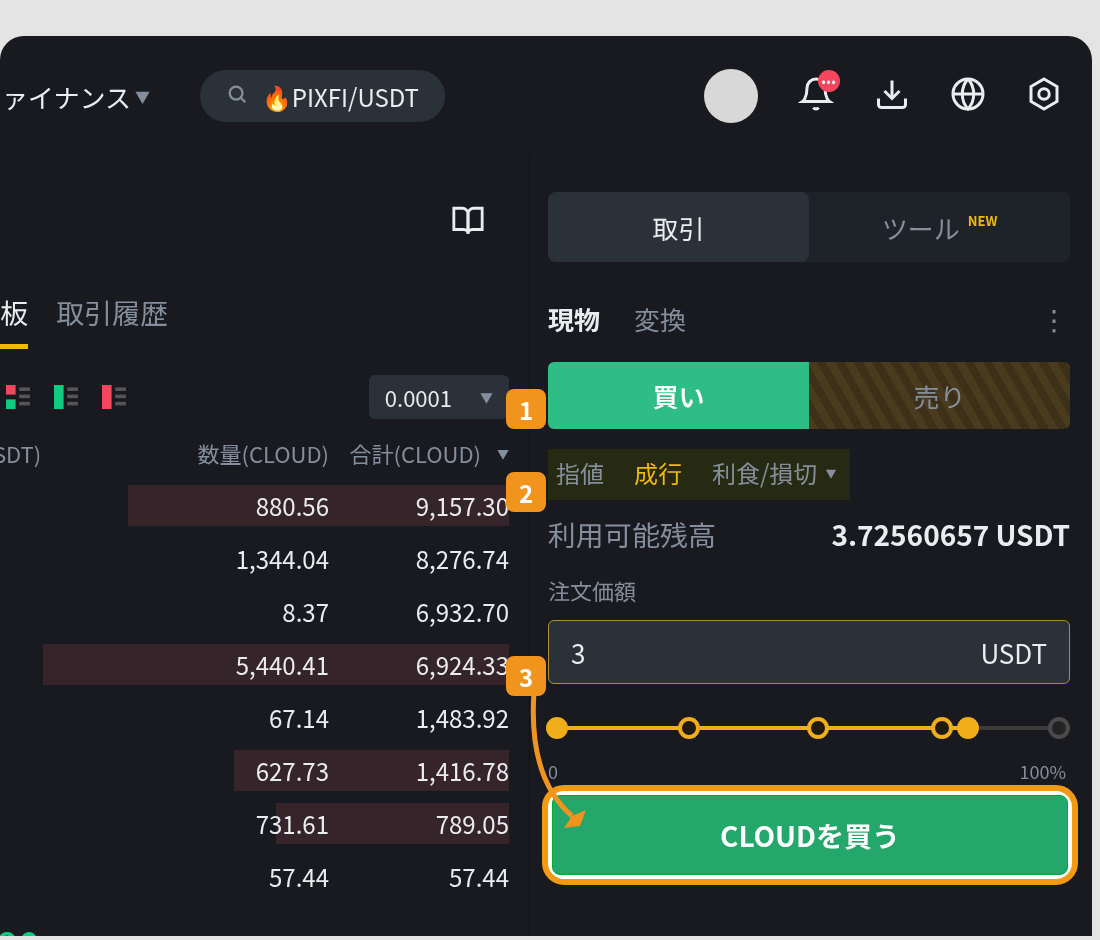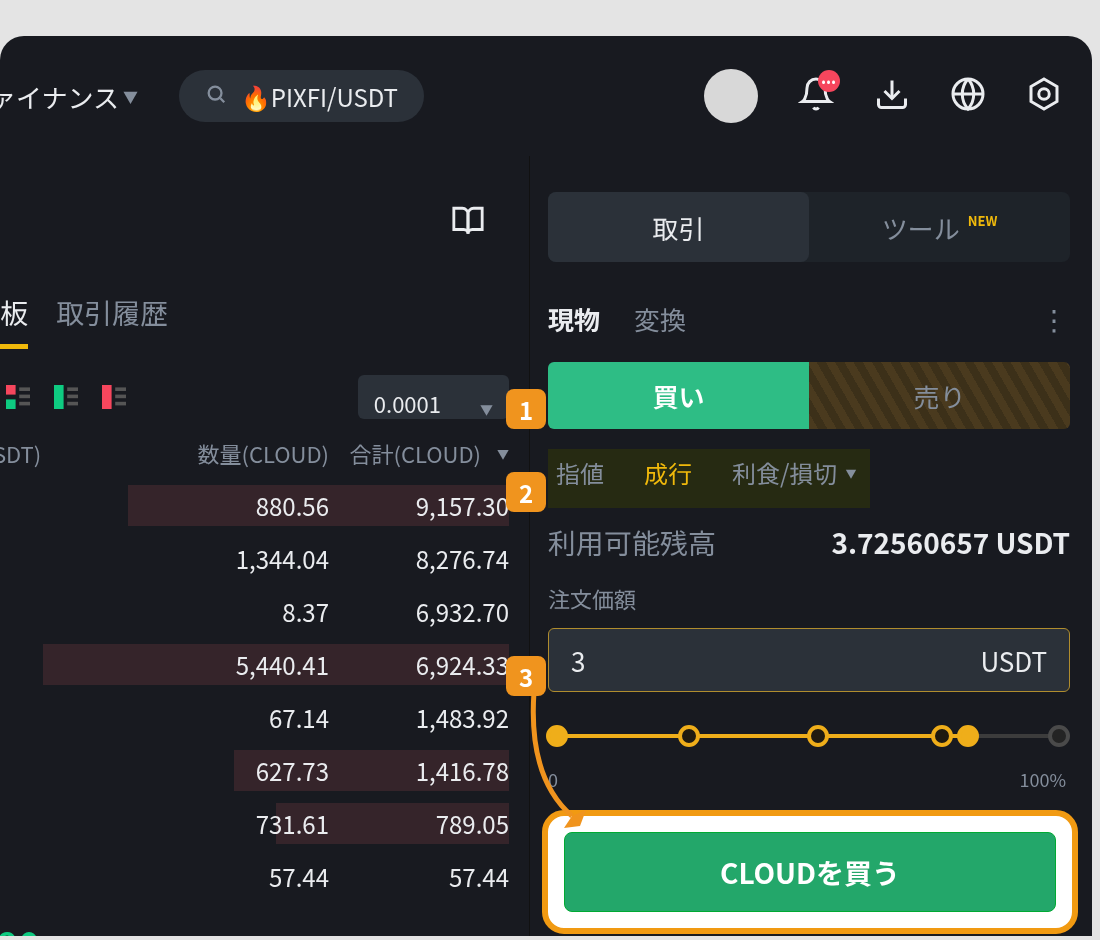--- a/index.html
+++ b/index.html
@@ -1,20 +1,20 @@
 <!DOCTYPE html>
 <html><head>
 <meta charset="utf-8">
 <style>
   *{box-sizing:border-box;margin:0;padding:0;font-family:-apple-system,"Hiragino Sans","Noto Sans JP",sans-serif}
   body{background:#e4e4e4;width:1100px;height:940px;overflow:hidden}
   .window{background:#181a20;width:1092px;height:900px;margin-top:36px;border-radius:24px 24px 0 0;overflow:hidden;position:relative}
 
   
-  .topnav{height:120px;display:flex;align-items:center;padding:0 30px 0 0;gap:21px}
+  .topnav{height:120px;display:flex;align-items:center;padding:0 30px 0 12px;gap:30px}
   .brand{color:#eaecef;font-size:26px;margin-left:-10px;display:flex;align-items:center}
   .caret-d{margin-left:4px;font-size:15px;color:#848e9c}
   .search{background:#2b3139;border-radius:26px;height:52px;display:flex;align-items:center;padding:0 26px;color:#848e9c;gap:14px;margin-left:20px}
   .search svg{width:22px;height:22px}
   .search-txt{color:#eaecef;font-size:24px}
   .spacer{flex:1}
   .avatar{width:54px;height:54px;border-radius:50%;background:#d8d8d8}
   .bell{position:relative;color:#eaecef}
   .bell svg{width:36px;height:36px}
   .dot-badge{position:absolute;top:-6px;right:-6px;width:22px;height:22px;border-radius:50%;background:#f6465d;display:flex;align-items:center;justify-content:center;color:#fff;font-size:12px;letter-spacing:1px}
@@ -34,21 +34,21 @@
 
   
   .ltabs{display:flex;gap:28px;font-size:28px;color:#848e9c;padding:136px 0 0 0}
   .ltab{padding-bottom:12px}
   .ltab.active{color:#eaecef;border-bottom:5px solid #f0b90b}
 
   
   .depthrow{display:flex;align-items:center;margin-top:26px}
   .depthicons{display:flex;gap:24px;margin-left:6px}
   .di{width:24px;height:24px}
-  .preci{margin-left:auto;margin-right:20px;background:#2b3139;border-radius:6px;height:44px;display:flex;align-items:flex-end;padding:0 16px;color:#eaecef;font-size:22px;gap:39px}
+  .preci{margin-left:auto;margin-right:20px;background:#2b3139;border-radius:6px;height:44px;display:flex;align-items:center;padding:0 16px;color:#eaecef;font-size:22px;gap:28px}
   .preci .car{color:#848e9c;font-size:13px}
 
   
   .obhead{display:flex;color:#848e9c;font-size:22px;margin-top:18px;padding-right:20px}
   .c-price{width:86px;margin-left:-30px;text-align:left}
   .c-qty{flex:1;text-align:right}
   .c-tot{width:180px;text-align:left;display:flex;align-items:center;justify-content:flex-end;gap:16px}
   .c-tot .car{font-size:12px}
 
   
@@ -72,21 +72,21 @@
 
   .sub{display:flex;align-items:center;margin:36px 22px 0 0;font-size:26px;gap:34px}
   .sub .a{color:#eaecef;font-weight:700}
   .sub .b{color:#848e9c}
   .sub .more{margin-left:auto;color:#848e9c;font-size:28px;letter-spacing:2px}
 
   .bsrow{display:flex;margin:24px 22px 0 0;height:67px;border-radius:6px;overflow:hidden}
   .buybtn{flex:1;background:#2ebd85;display:flex;align-items:center;justify-content:center;color:#fff;font-size:26px;font-weight:600}
   .sellbtn{flex:1;background:repeating-linear-gradient(60deg,#4a3a1e 0 8px,#3c3019 8px 16px);display:flex;align-items:center;justify-content:center;color:#848e9c;font-size:26px}
 
-  .otypes{display:flex;gap:40px;margin:20px 22px 0 0;font-size:24px;align-items:center;background:#262a12;width:fit-content;padding:6px 14px 18px 8px}
+  .otypes{display:flex;gap:30px;margin:20px 22px 0 0;font-size:24px;align-items:center;background:#262a12;width:fit-content;padding:6px 14px 10px 8px}
   .ot{color:#848e9c}
   .ot.active{color:#f0b90b}
   .ot.sl{display:flex;align-items:center;gap:8px}
   .ot.sl .car{font-size:11px;color:#848e9c}
 
   .balrow{display:flex;align-items:center;margin:14px 22px 0 0;font-size:28px}
   .balrow .lbl{color:#848e9c}
   .balrow .val{margin-left:auto;color:#eaecef;font-weight:700}
 
   .orderlbl{color:#848e9c;font-size:22px;margin:20px 0 0 0}
@@ -94,21 +94,21 @@
   .amt .unit{margin-left:auto;color:#eaecef}
 
   .slider{margin:42px 26px 0 0;position:relative;height:16px}
   .track{height:4px;background:#3c3c3c;border-radius:2px}
   .trackfill{position:absolute;left:0;top:0;height:4px;background:#efae1a;border-radius:2px}
   .stop{position:absolute;top:-9px;width:22px;height:22px;border-radius:50%;background:#201b10;border:4px solid #efae1a}
   .stop.inner{background:#efae1a}
   .stop.grey{border-color:#4a4a4a;background:#242424}
   .sliderlabels{display:flex;justify-content:space-between;color:#848e9c;font-size:18px;margin:16px 26px 0 0}
 
-  .confirm-wrap{margin:18px 14px 0 -6px;border:6px solid #f19a12;border-radius:22px;padding:16px;background:#fff}
+  .confirm-wrap{margin:1px 14px 0 -6px;border:6px solid #f19a12;border-radius:22px;padding:4px;background:#fff}
   .confirm{height:80px;background:#23a76a;border:1px solid #0a3;border-radius:8px;display:flex;align-items:center;justify-content:center;color:#fff;font-size:28px;font-weight:700}
 
   
   .step{position:absolute;width:40px;height:40px;background:#f0941e;border-radius:8px;color:#fff;font-weight:700;font-size:24px;display:flex;align-items:center;justify-content:center;z-index:5}
   .arrow{position:absolute;z-index:5}
 </style>
 </head>
 <body>
 
 <div class="window">

